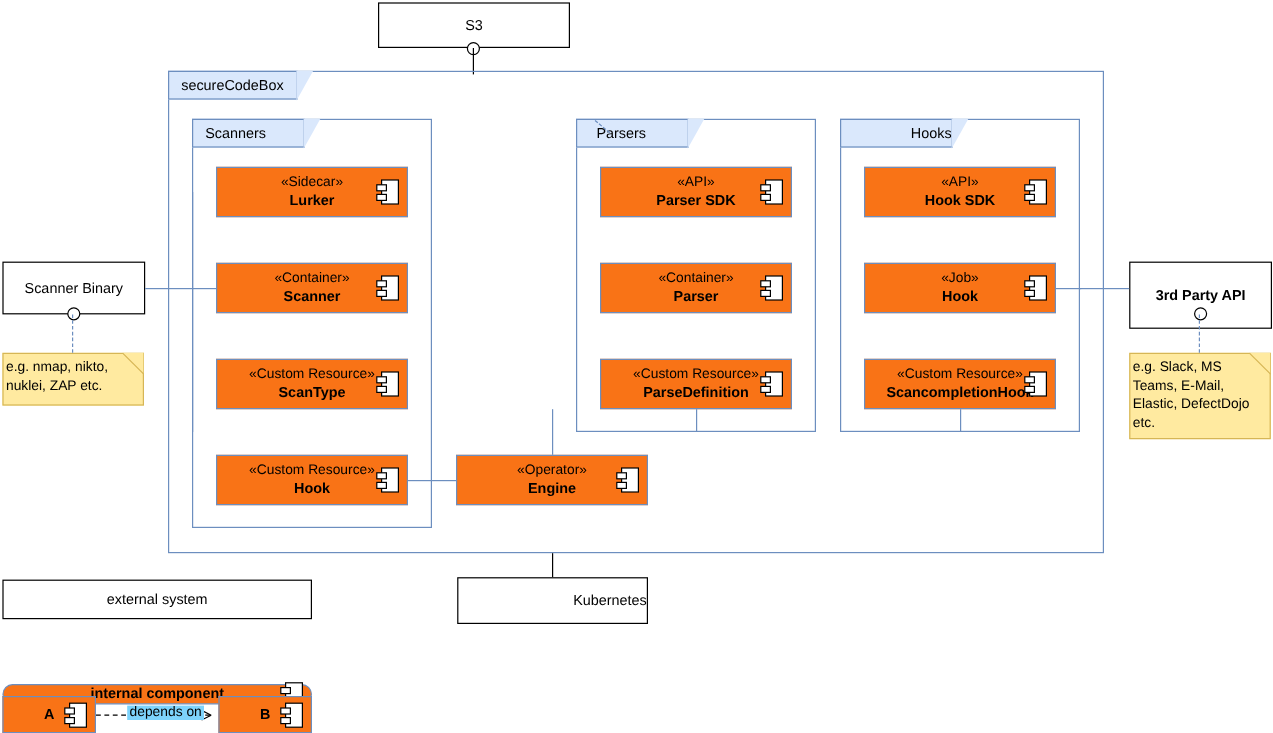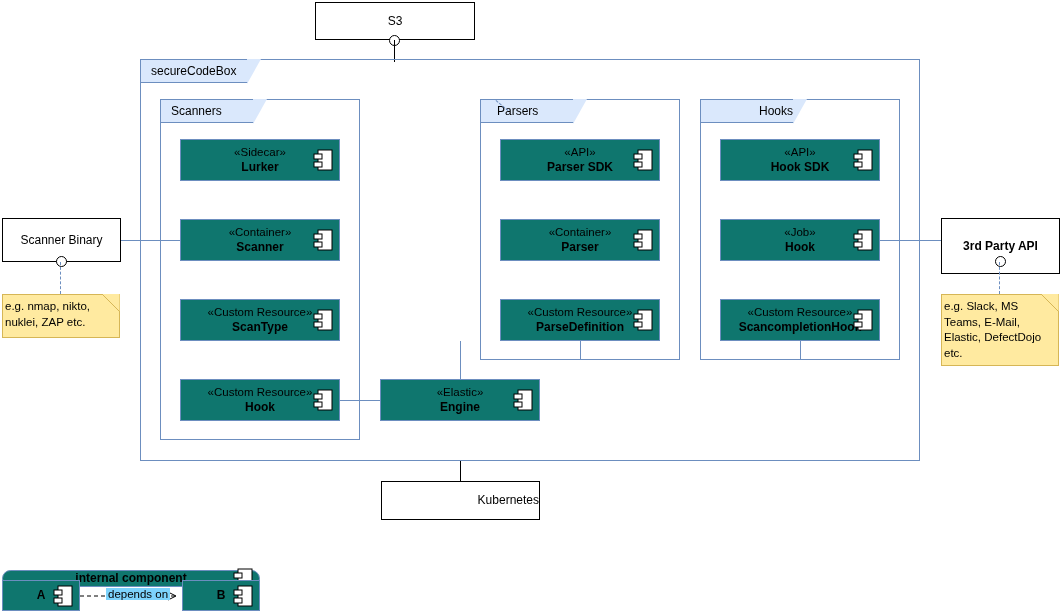--- a/index.html
+++ b/index.html
@@ -31,21 +31,21 @@
 
   
   .ext {
     background: #ffffff;
     border: 1px solid #000000;
     font-size: 12px;
   }
 
   
   .comp {
-    background: #0f766e;
+    background: #f97316;
     border: 1px solid #6c8ebf;
     flex-direction: column;
     justify-content: center;
     font-size: 12px;
   }
   .comp .stereo {
     font-size: 11.5px;
     font-weight: normal;
     color: #000000;
     white-space: nowrap;
@@ -289,21 +289,21 @@
     <span class="stereo">«Custom Resource»</span>
     <span class="cname">ScancompletionHook</span>
     <svg class="uml-icon" viewBox="0 0 20 24">
       <rect x="5" y="2" width="14" height="20" fill="#ffffff" stroke="#000000" stroke-width="1"></rect>
       <rect x="1" y="6" width="8" height="5" fill="#ffffff" stroke="#000000" stroke-width="1"></rect>
       <rect x="1" y="14" width="8" height="5" fill="#ffffff" stroke="#000000" stroke-width="1"></rect>
     </svg>
   </div>
 
   <div class="box comp" style="left:380px; top:379px; width:160px; height:42px;">
-    <span class="stereo">«Elastic»</span>
+    <span class="stereo">«Operator»</span>
     <span class="cname">Engine</span>
     <svg class="uml-icon" viewBox="0 0 20 24">
       <rect x="5" y="2" width="14" height="20" fill="#ffffff" stroke="#000000" stroke-width="1"></rect>
       <rect x="1" y="6" width="8" height="5" fill="#ffffff" stroke="#000000" stroke-width="1"></rect>
       <rect x="1" y="14" width="8" height="5" fill="#ffffff" stroke="#000000" stroke-width="1"></rect>
     </svg>
   </div>
 
   <div class="box ext" style="left:381px; top:481px; width:159px; height:39px;justify-content:flex-end;">
     <span>Kubernetes</span>
@@ -349,20 +349,23 @@
   <div class="ln ln-v" style="left:580px; top:341px; height:19px;"></div>
 
   <div class="ln ln-v" style="left:800px; top:341px; height:19px;"></div>
 
   <div class="ln ln-v" style="left:160px; top:160px; height:200px;"></div>
 
   <div class="ln-dash-h" style="left:494px; top:105px; width:16px; transform:rotate(40deg);"></div>
 
   <div class="ln ln-v" style="left:900px; top:240px; height:1px;"></div>
 
+  <div class="box ext" style="left:2px; top:483px; width:258px; height:33px;">
+    <span>external system</span>
+  </div>
 
   <div class="box comp" style="left:2px; top:570px; width:258px; height:17px; flex-direction:row;border-radius:15px;">
     <span class="cname">internal component</span>
     <svg class="uml-icon" viewBox="0 0 20 24">
       <rect x="5" y="2" width="14" height="20" fill="#ffffff" stroke="#000000" stroke-width="1"></rect>
       <rect x="1" y="6" width="8" height="5" fill="#ffffff" stroke="#000000" stroke-width="1"></rect>
       <rect x="1" y="14" width="8" height="5" fill="#ffffff" stroke="#000000" stroke-width="1"></rect>
     </svg>
   </div>
 

